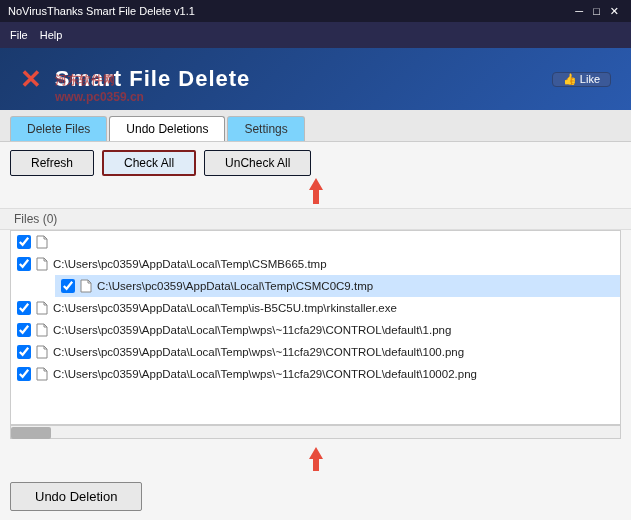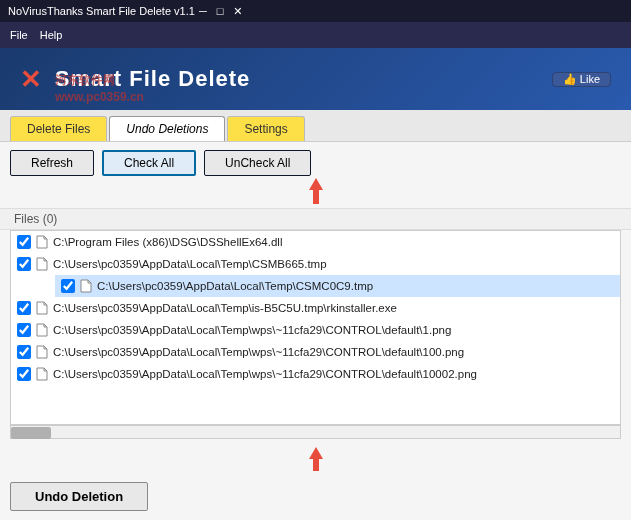--- a/index.html
+++ b/index.html
@@ -13,20 +13,21 @@
     }
 
     
     .title-bar {
       background: #1a1a2e;
       color: white;
       padding: 4px 8px;
       font-size: 11px;
       display: flex;
       align-items: center;
+      justify-content: space-between;
       height: 22px;
     }
     .title-bar-left {
       display: flex;
       align-items: center;
       gap: 8px;
     }
     .title-bar-controls {
       display: flex;
       gap: 2px;
@@ -105,52 +106,51 @@
       display: flex;
       background: #e8e8e8;
       padding: 6px 10px 0 10px;
       border-bottom: 1px solid #ccc;
       gap: 2px;
     }
     .tab {
       padding: 5px 16px;
       border: 1px solid #bbb;
       border-bottom: none;
-      background: #fde047;
+      background: #7dd3fc;
       cursor: pointer;
       font-size: 12px;
       border-radius: 3px 3px 0 0;
       color: #333;
     }
     .tab.active {
       background: white;
       border-color: #999;
       font-weight: 500;
       color: #000;
-      font-style: italic;
     }
 
     
     .toolbar {
       display: flex;
       padding: 8px 10px;
       gap: 8px;
       background: #f5f5f5;
     }
     .toolbar-btn {
       padding: 4px 20px;
       border: 1px solid #0f172a;
       background: #e8e8e8;
       cursor: pointer;
       font-size: 12px;
       border-radius: 2px;
       min-width: 80px;
     }
     .toolbar-btn.active-focus {
-      border: 2px solid #0369a1;
+      border: 2px solid #7f1d1d;
       background: #e0ecf8;
     }
 
     
     .file-list-header {
       padding: 3px 14px;
       font-size: 12px;
       color: #555;
       background: #f0f0f0;
       border-top: 1px solid #ddd;
@@ -222,21 +222,21 @@
     
     .bottom-section {
       padding: 4px 10px 8px 10px;
     }
     .undo-btn {
       padding: 6px 24px;
       border: 1px solid #888;
       background: #e8e8e8;
       cursor: pointer;
       font-size: 13px;
-      font-weight: 700;
+      font-weight: 400;
       border-radius: 2px;
       display: inline-block;
     }
 
     
     .red-arrow {
       text-align: center;
       padding: 2px 0;
     }
 
@@ -307,21 +307,20 @@
 
   <div class="file-list" id="file-list-container">
   <div class="file-item">
         <input type="checkbox" checked="" style="">
         <span class="file-icon">
           <svg viewBox="0 0 12 14" fill="none" xmlns="http://www.w3.org/2000/svg">
     <path d="M1 1h7l3 3v9H1V1z" fill="white" stroke="#888" stroke-width="1"></path>
     <path d="M8 1v3h3" fill="none" stroke="#888" stroke-width="1"></path>
   </svg>
         </span>
-        <span class="file-path">C:\Program Files (x86)\DSG\DSShellEx64.dll</span>
       </div>
       <div class="file-item">
         <input type="checkbox" checked="" style="">
         <span class="file-icon">
           <svg viewBox="0 0 12 14" fill="none" xmlns="http://www.w3.org/2000/svg">
     <path d="M1 1h7l3 3v9H1V1z" fill="white" stroke="#888" stroke-width="1"></path>
     <path d="M8 1v3h3" fill="none" stroke="#888" stroke-width="1"></path>
   </svg>
         </span>
         <span class="file-path">C:\Users\pc0359\AppData\Local\Temp\CSMB665.tmp</span>

